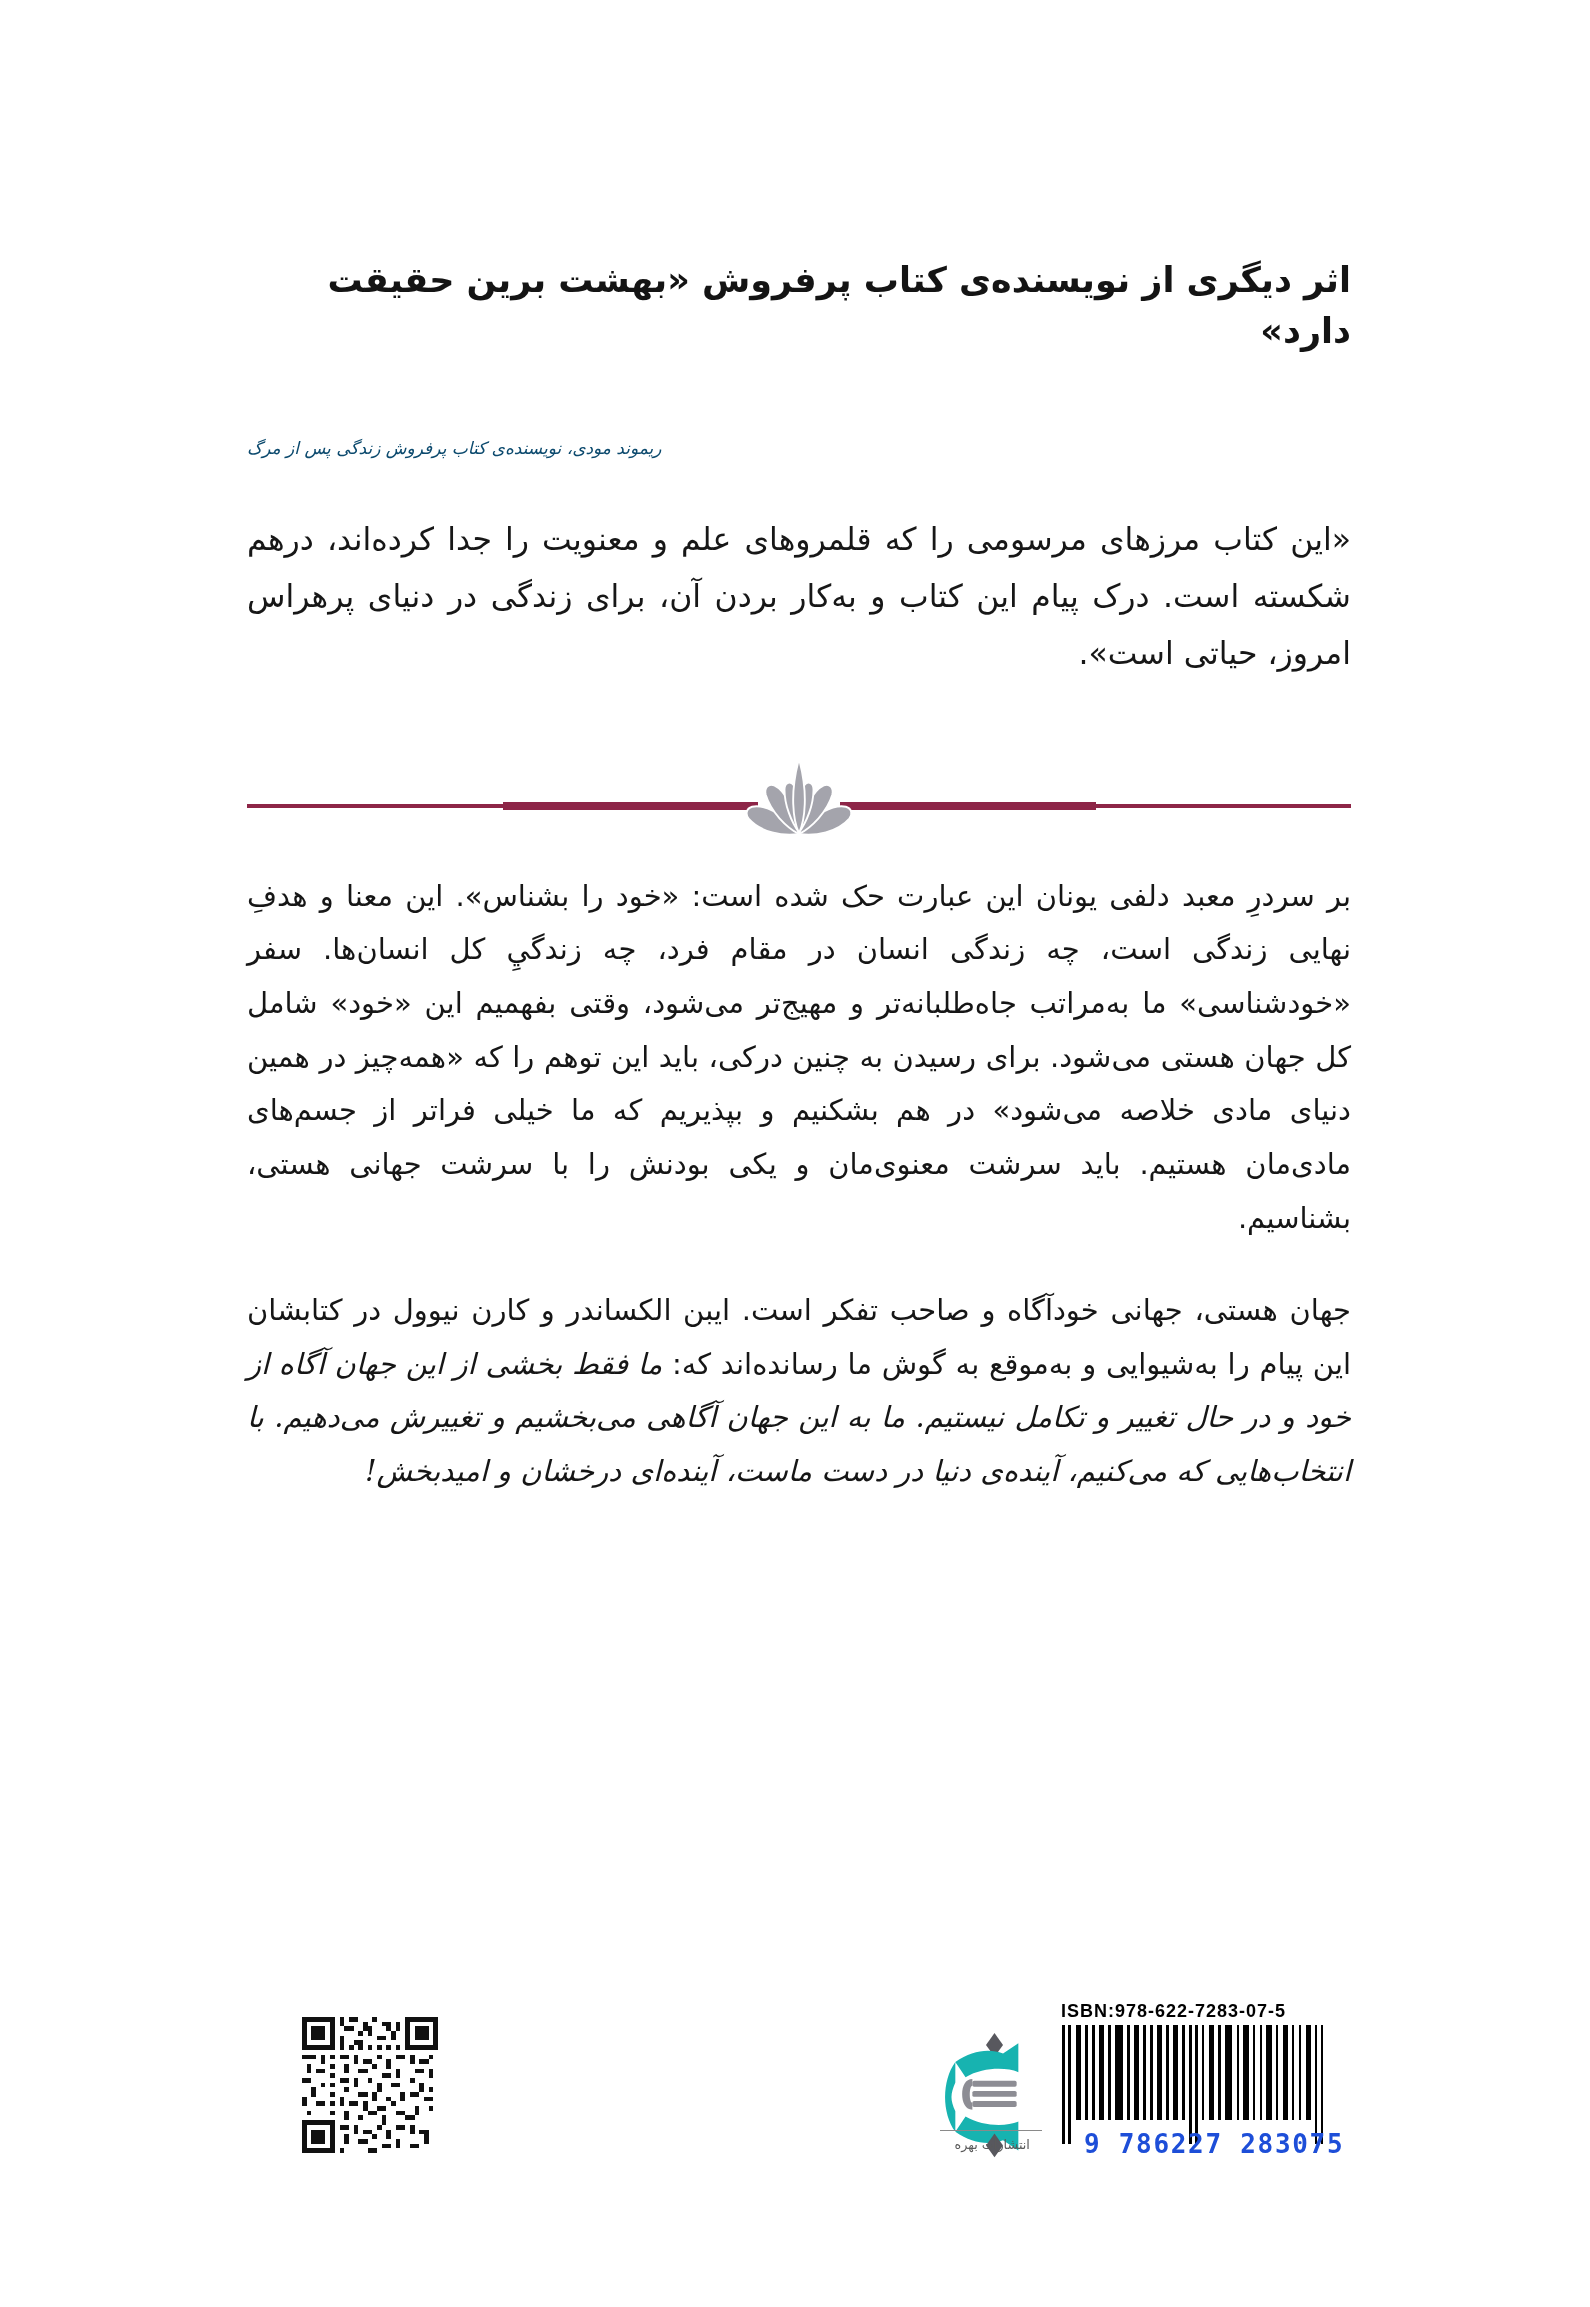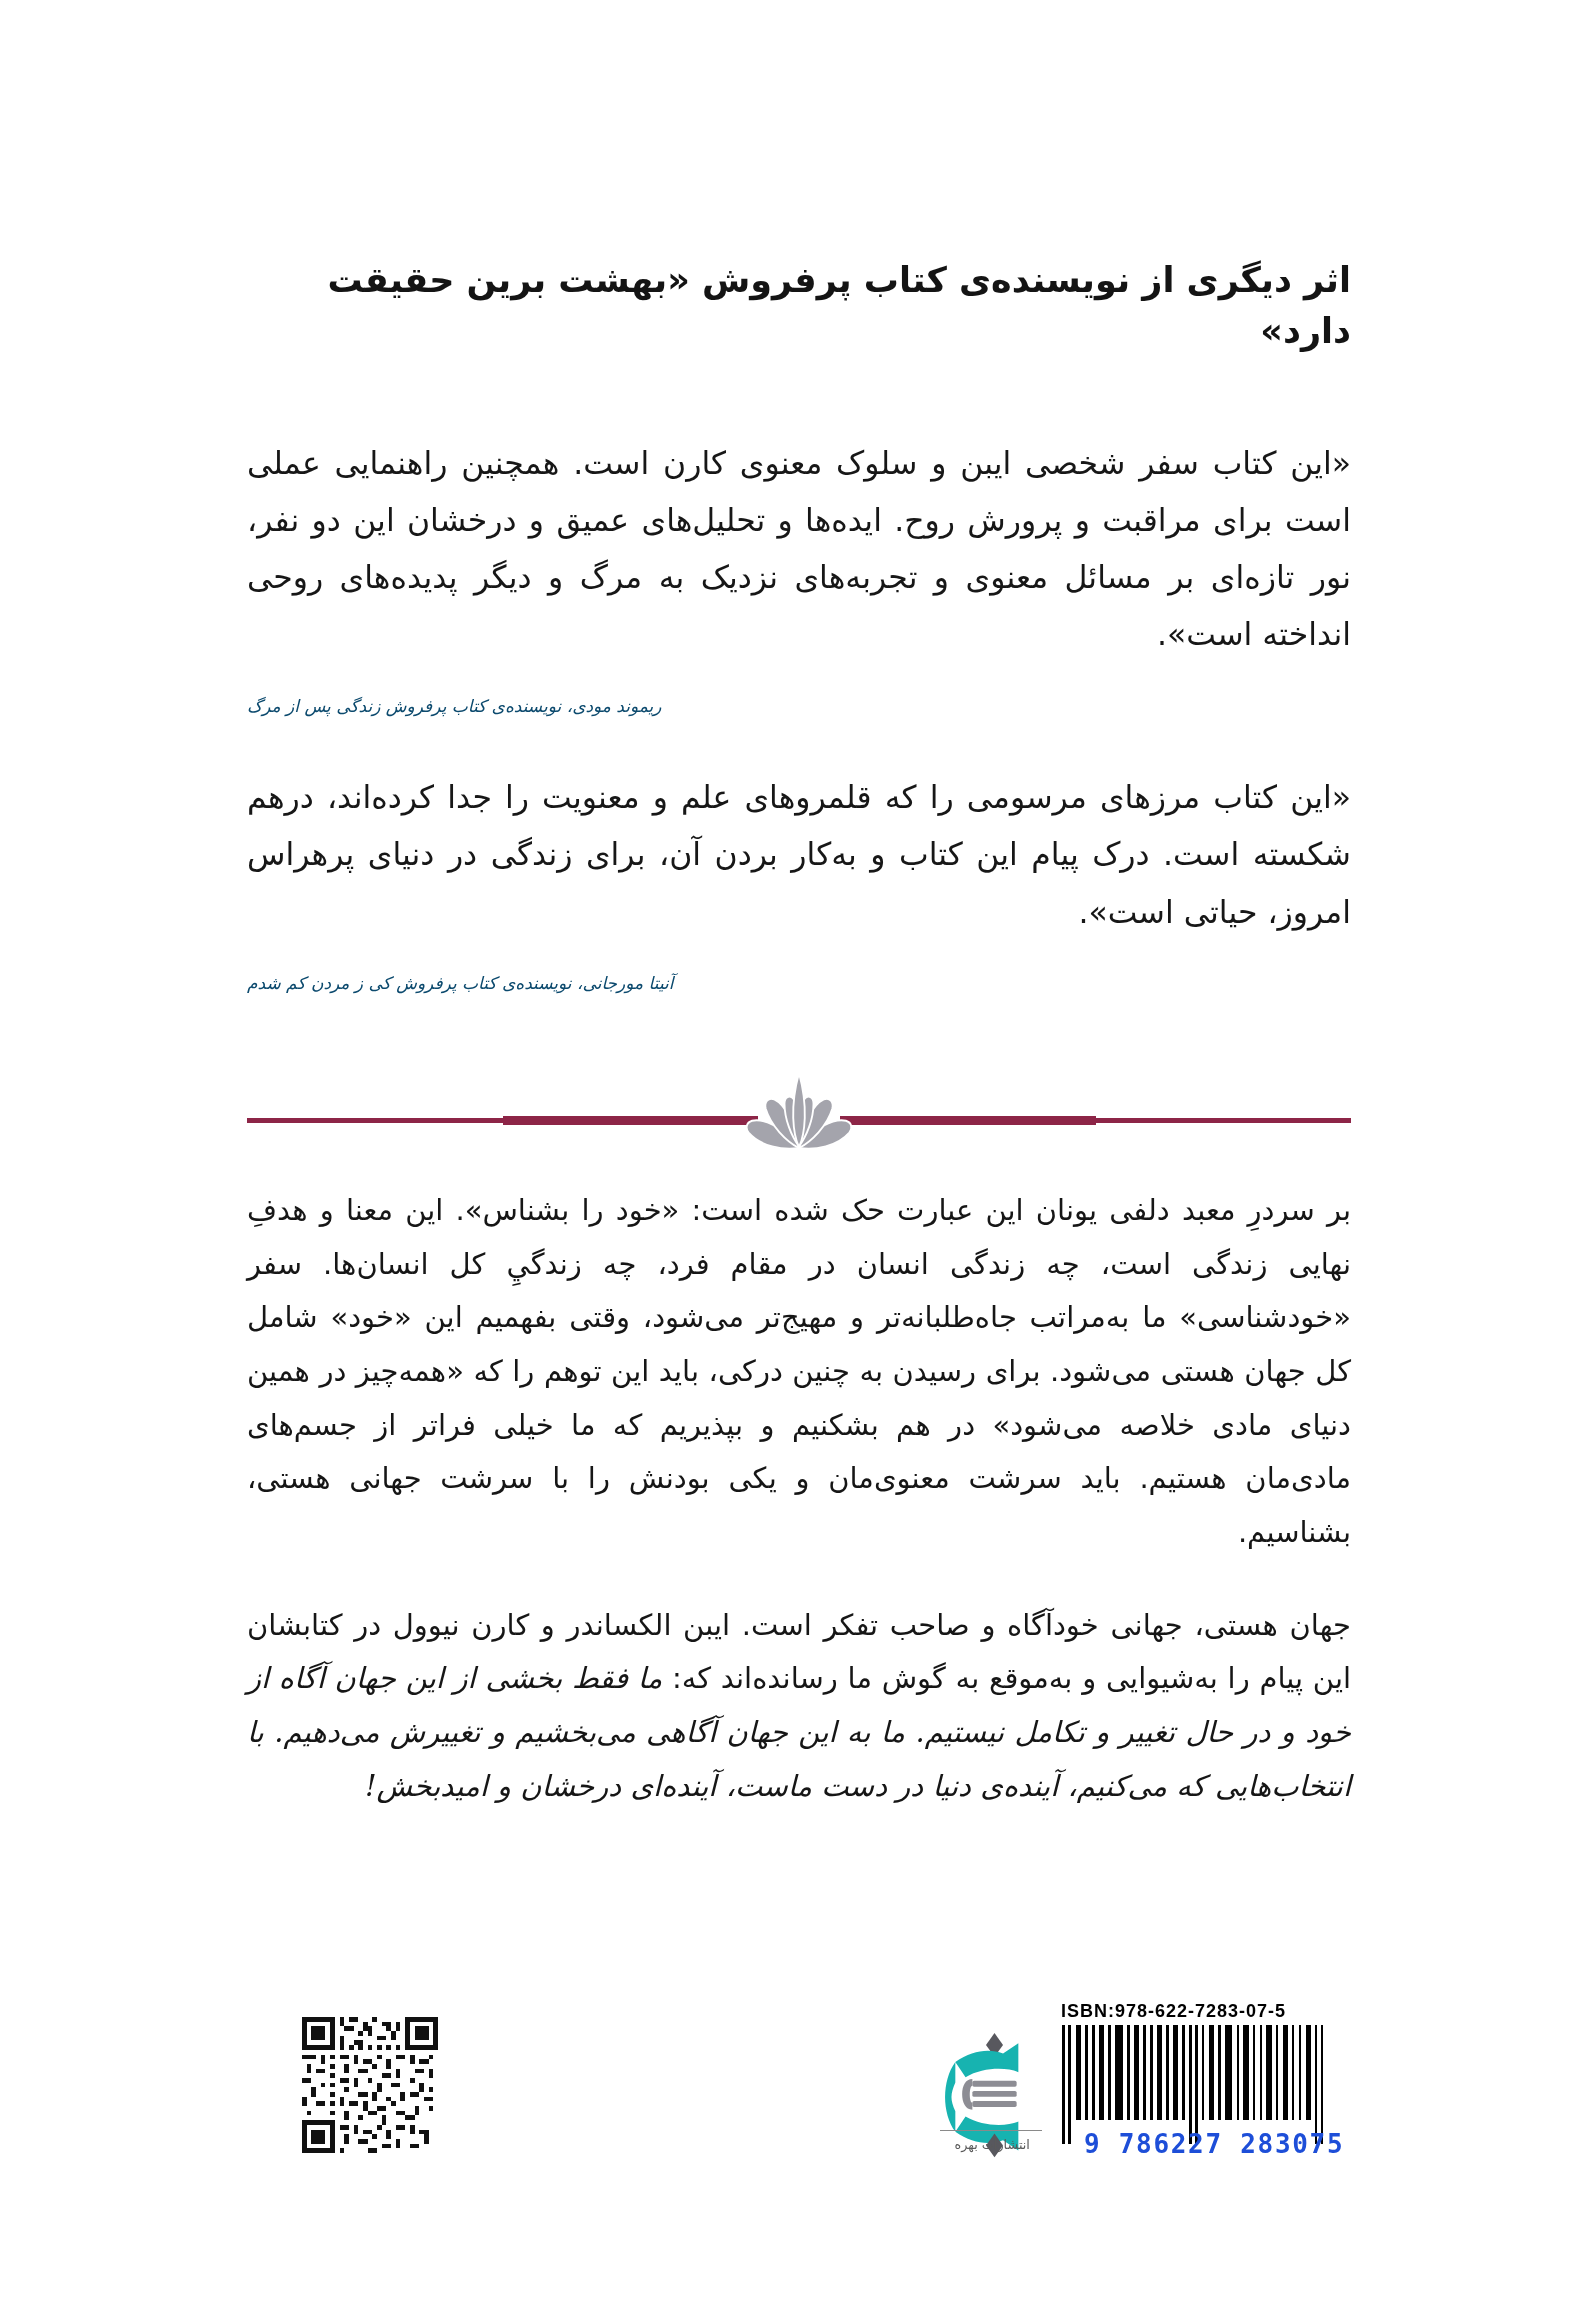--- a/index.html
+++ b/index.html
@@ -201,29 +201,27 @@
 </style>
 </head>
 <body>
 
 <div class="page">
 
   <div class="content">
 
     <h1 class="headline">اثر دیگری از نویسنده‌ی کتاب پرفروش «بهشت برین حقیقت دارد»</h1>
 
-    <p class="blurb">«این کتاب سفر شخصی ایبن و سلوک معنوی کارن است. همچنین راهنمایی عملی است برای مراقبت و پرورش روح. ایده‌ها و تحلیل‌های عمیق و درخشان این دو نفر، نور تازه‌ای بر مسائل معنوی و تجربه‌های نزدیک به مرگ و دیگر پدیده‌های روحی انداخته است».</p>
 
     <p class="attrib">ریموند مودی، نویسنده‌ی کتاب پرفروش زندگی پس از مرگ</p>
 
     <div class="gap-after-attrib"></div>
 
     <p class="blurb">«این کتاب مرزهای مرسومی را که قلمروهای علم و معنویت را جدا کرده‌اند، درهم شکسته است. درک پیام این کتاب و به‌کار بردن آن، برای زندگی در دنیای پرهراس امروز، حیاتی است».</p>
 
-    <p class="attrib">آنیتا مورجانی، نویسنده‌ی کتاب پرفروش کی ز مردن کم شدم</p>
 
     <div class="divider">
       <div class="rule-wrap">
         <span class="rule-seg rule-thin"></span>
         <span class="rule-seg rule-thick"></span>
         <span class="rule-gap"></span>
         <span class="rule-seg rule-thick"></span>
         <span class="rule-seg rule-thin"></span>
       </div>
 

